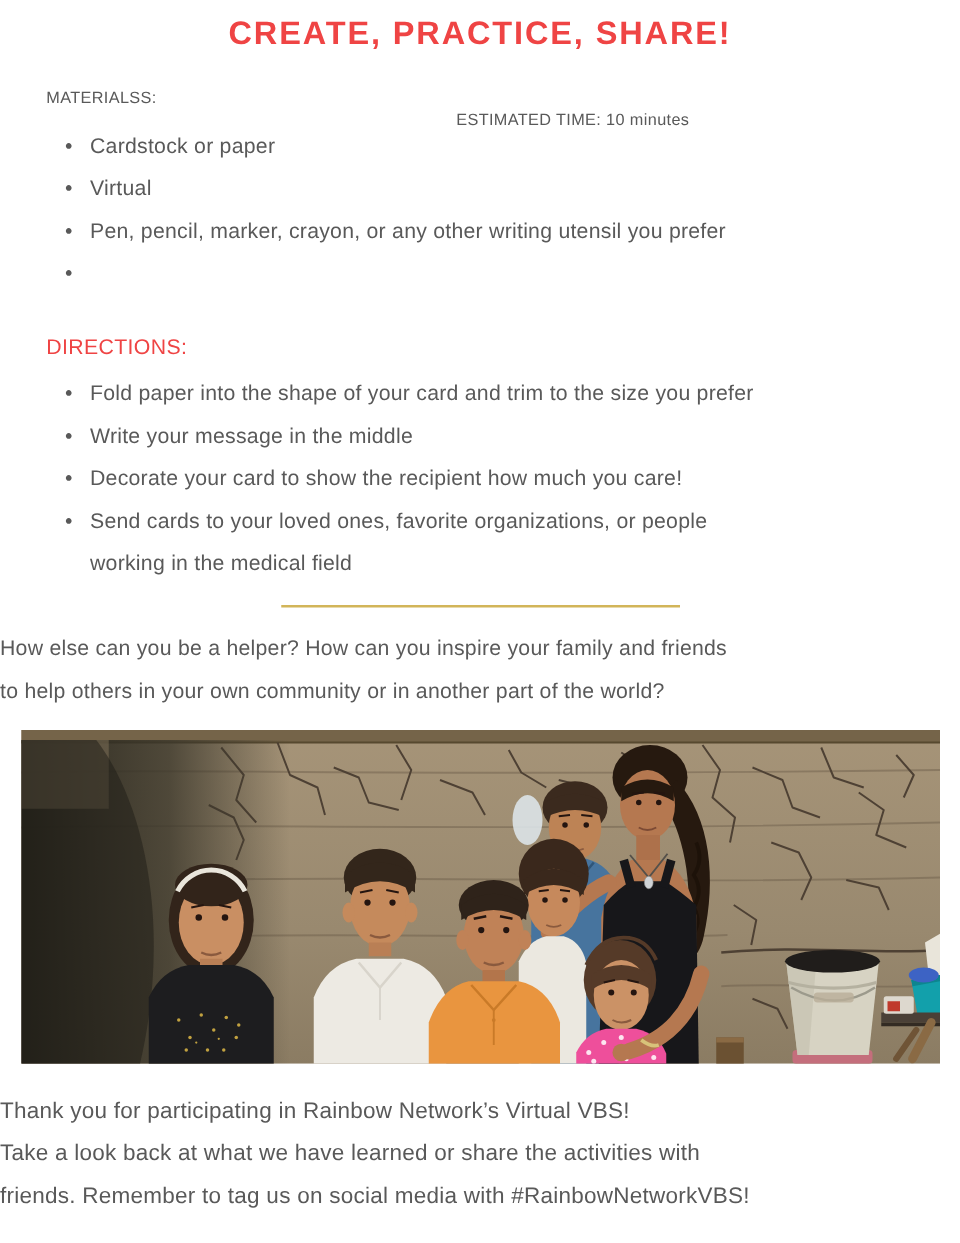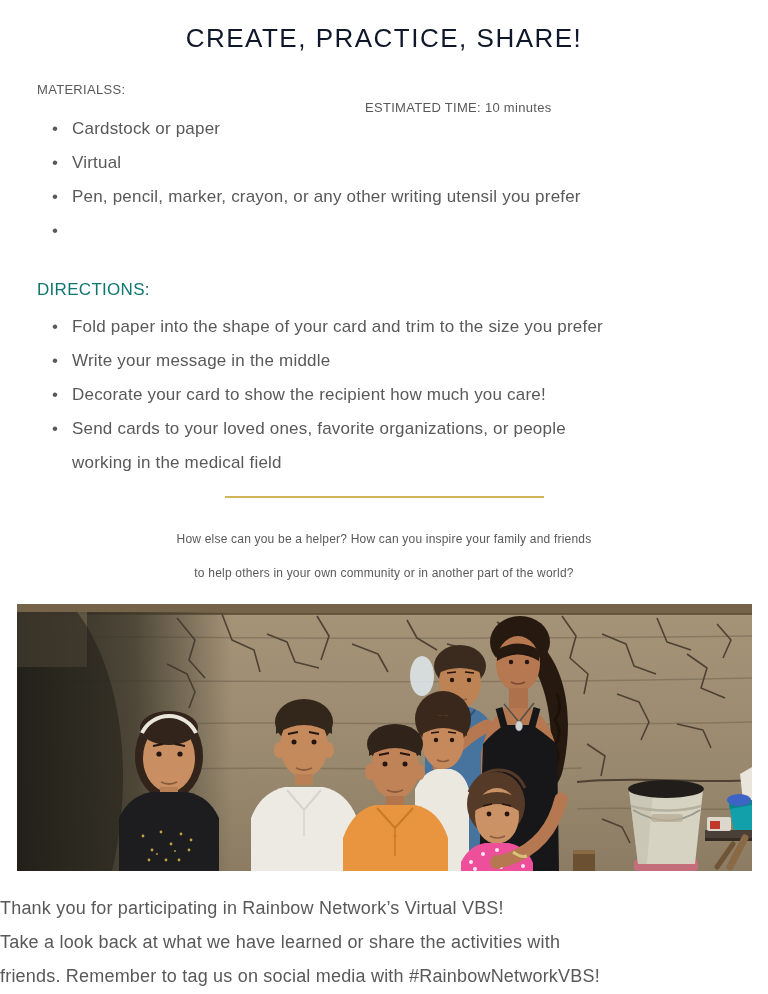--- a/index.html
+++ b/index.html
@@ -5,54 +5,54 @@
   * { margin:0; padding:0; box-sizing:border-box; }
   html,body { background:#ffffff; }
   body {
     width:768px; height:994px;
     font-family:"Liberation Sans", sans-serif;
     color:#595959;
   }
   .page { width:768px; height:994px; overflow:hidden; background:#fff; }
 
   .title {
-    margin-top:20px;
+    margin-top:8px;
     text-align:center;
     font-size:26px;
-    font-weight:400;
+    font-weight:700;
     letter-spacing:1.5px;
-    color:#0f172a;
+    color:#ef4444;
     line-height:36px;
   }
 
   .heading-row { position:relative; margin-top:26px; height:22px; font-size:13px; letter-spacing:0.3px; }
   .materials-label { position:absolute; left:37px; top:0; }
   .estimated-time { position:absolute; left:365px; top:18px; }
 
   .sec-heading {
     margin:32px 4px 0 37px;
     font-size:17px;
     font-weight:normal;
     letter-spacing:0.3px;
-    color:#0f766e;
+    color:#ef4444;
     height:22px;
   }
 
   ul.blist { list-style:none; margin:8px 0 0 0; font-size:17px; letter-spacing:0.2px; }
   ul.blist li { display:flex; line-height:34px; padding-left:52px; max-width:740px; }
   .bullet { flex:0 0 20px; width:20px; }
   .bullet-text { white-space:pre-line; }
 
   .divider {
     width:319px; border:none;
     border-top:2px solid #d2b559;
     margin:16px auto 0 auto;
   }
 
-  .question { margin-top:24px; text-align:center; font-size:12px; line-height:34px; letter-spacing:0.2px; }
+  .question { margin-top:16px; font-size:17px; line-height:34px; letter-spacing:0.2px; }
   .closing  { margin-top:20px; text-align:left; font-size:18px; line-height:34px; letter-spacing:0.2px; }
 
   .photo { margin:14px 0 0 17px; width:735px; height:267px; line-height:0; }
   .photo svg { display:block; }
 </style>
 </head>
 <body>
 
 <div class="page">
 

